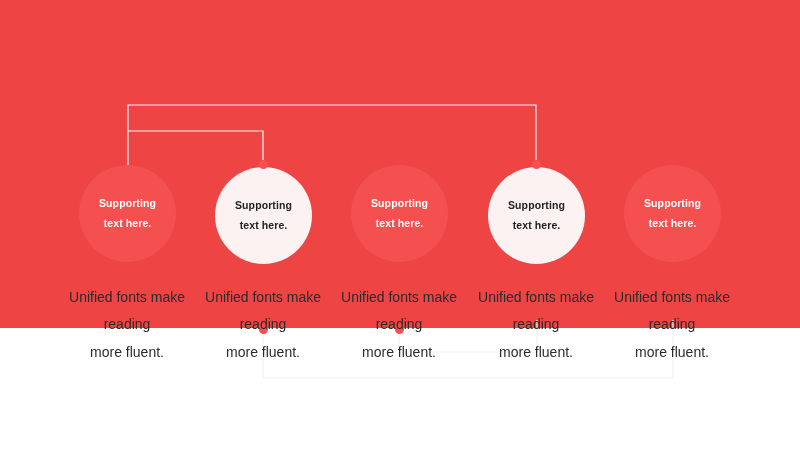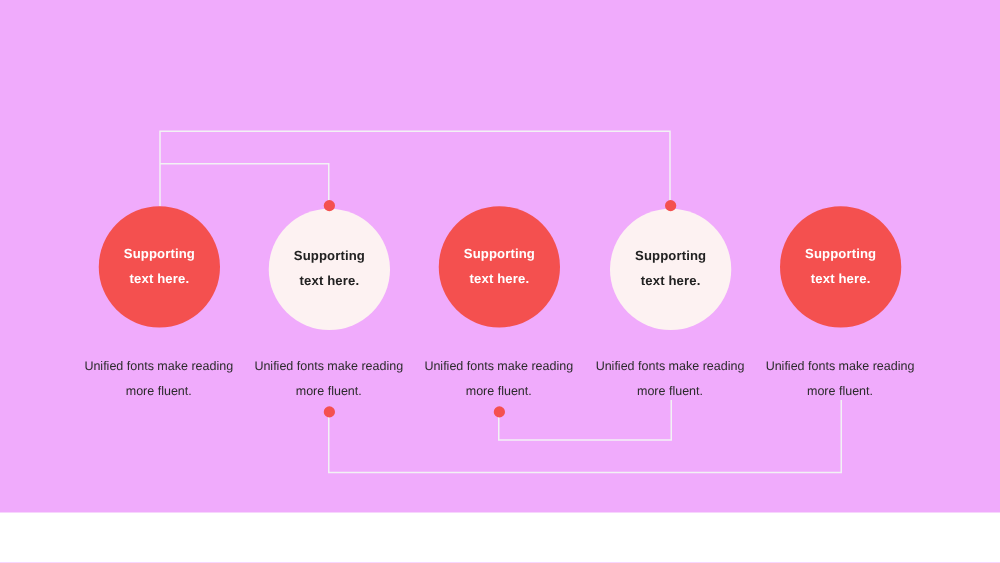--- a/index.html
+++ b/index.html
@@ -9,22 +9,22 @@
   body {
     width: 800px;
     height: 450px;
     background: #ffffff;
     font-family: "Liberation Sans", sans-serif;
     overflow: hidden;
   }
   #stage {
     position: relative;
     width: 800px;
-    height: 410px;
-    background: #f0abfc;
+    height: 328px;
+    background: #ef4444;
   }
 
   
   #connectors {
     position: absolute;
     left: 0;
     top: 0;
     width: 800px;
     height: 450px;
     pointer-events: none;
@@ -67,21 +67,21 @@
     height: 9px;
     border-radius: 50%;
     background: #f4504f;
   }
 
   
   .caption {
     position: absolute;
     width: 160px;
     text-align: center;
-    font-size: 10px;
+    font-size: 14px;
     color: #2b2b2b;
     line-height: 1.95;
   }
   .caption span {
     display: block;
   }
 </style>
 </head>
 <body>
 

